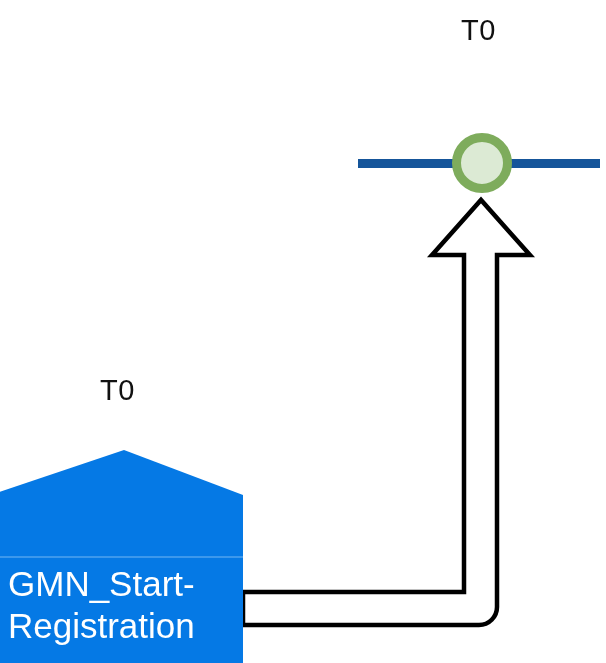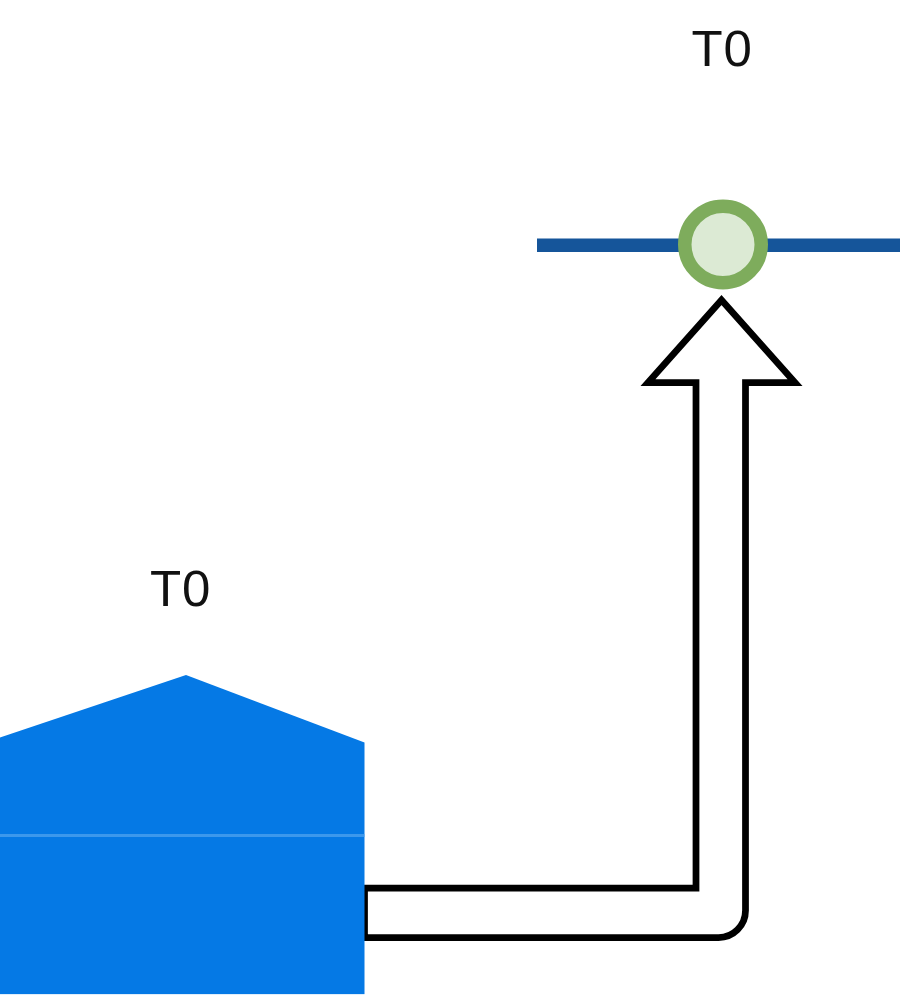--- a/index.html
+++ b/index.html
@@ -23,21 +23,21 @@
     left: 0;
     top: 0;
     width: 606px;
     height: 663px;
     display: block;
   }
   .label-text {
     position: absolute;
     color: #111111;
     font-family: "Liberation Sans", sans-serif;
-    font-size: 34px;
+    font-size: 29px;
     line-height: 1;
     letter-spacing: 0.5px;
     white-space: nowrap;
     user-select: none;
   }
   #label-t0-top {
     left: 461px;
     top: 16px;
   }
   #label-t0-bottom {
@@ -85,18 +85,20 @@
              L 124,450
              L 243,495
              L 243,663
              L -10,663
              Z" fill="#0579E5"></path>
 
     <rect x="-10" y="556" width="253" height="2" fill="#4FA3EE" opacity="0.75"></rect>
 
   </svg>
 
+  <div id="node-label">GMN_Start-
+Registration</div>
 
   <div class="label-text" id="label-t0-top">T0</div>
 
   <div class="label-text" id="label-t0-bottom">T0</div>
 
 </div>
 
 </body></html>

